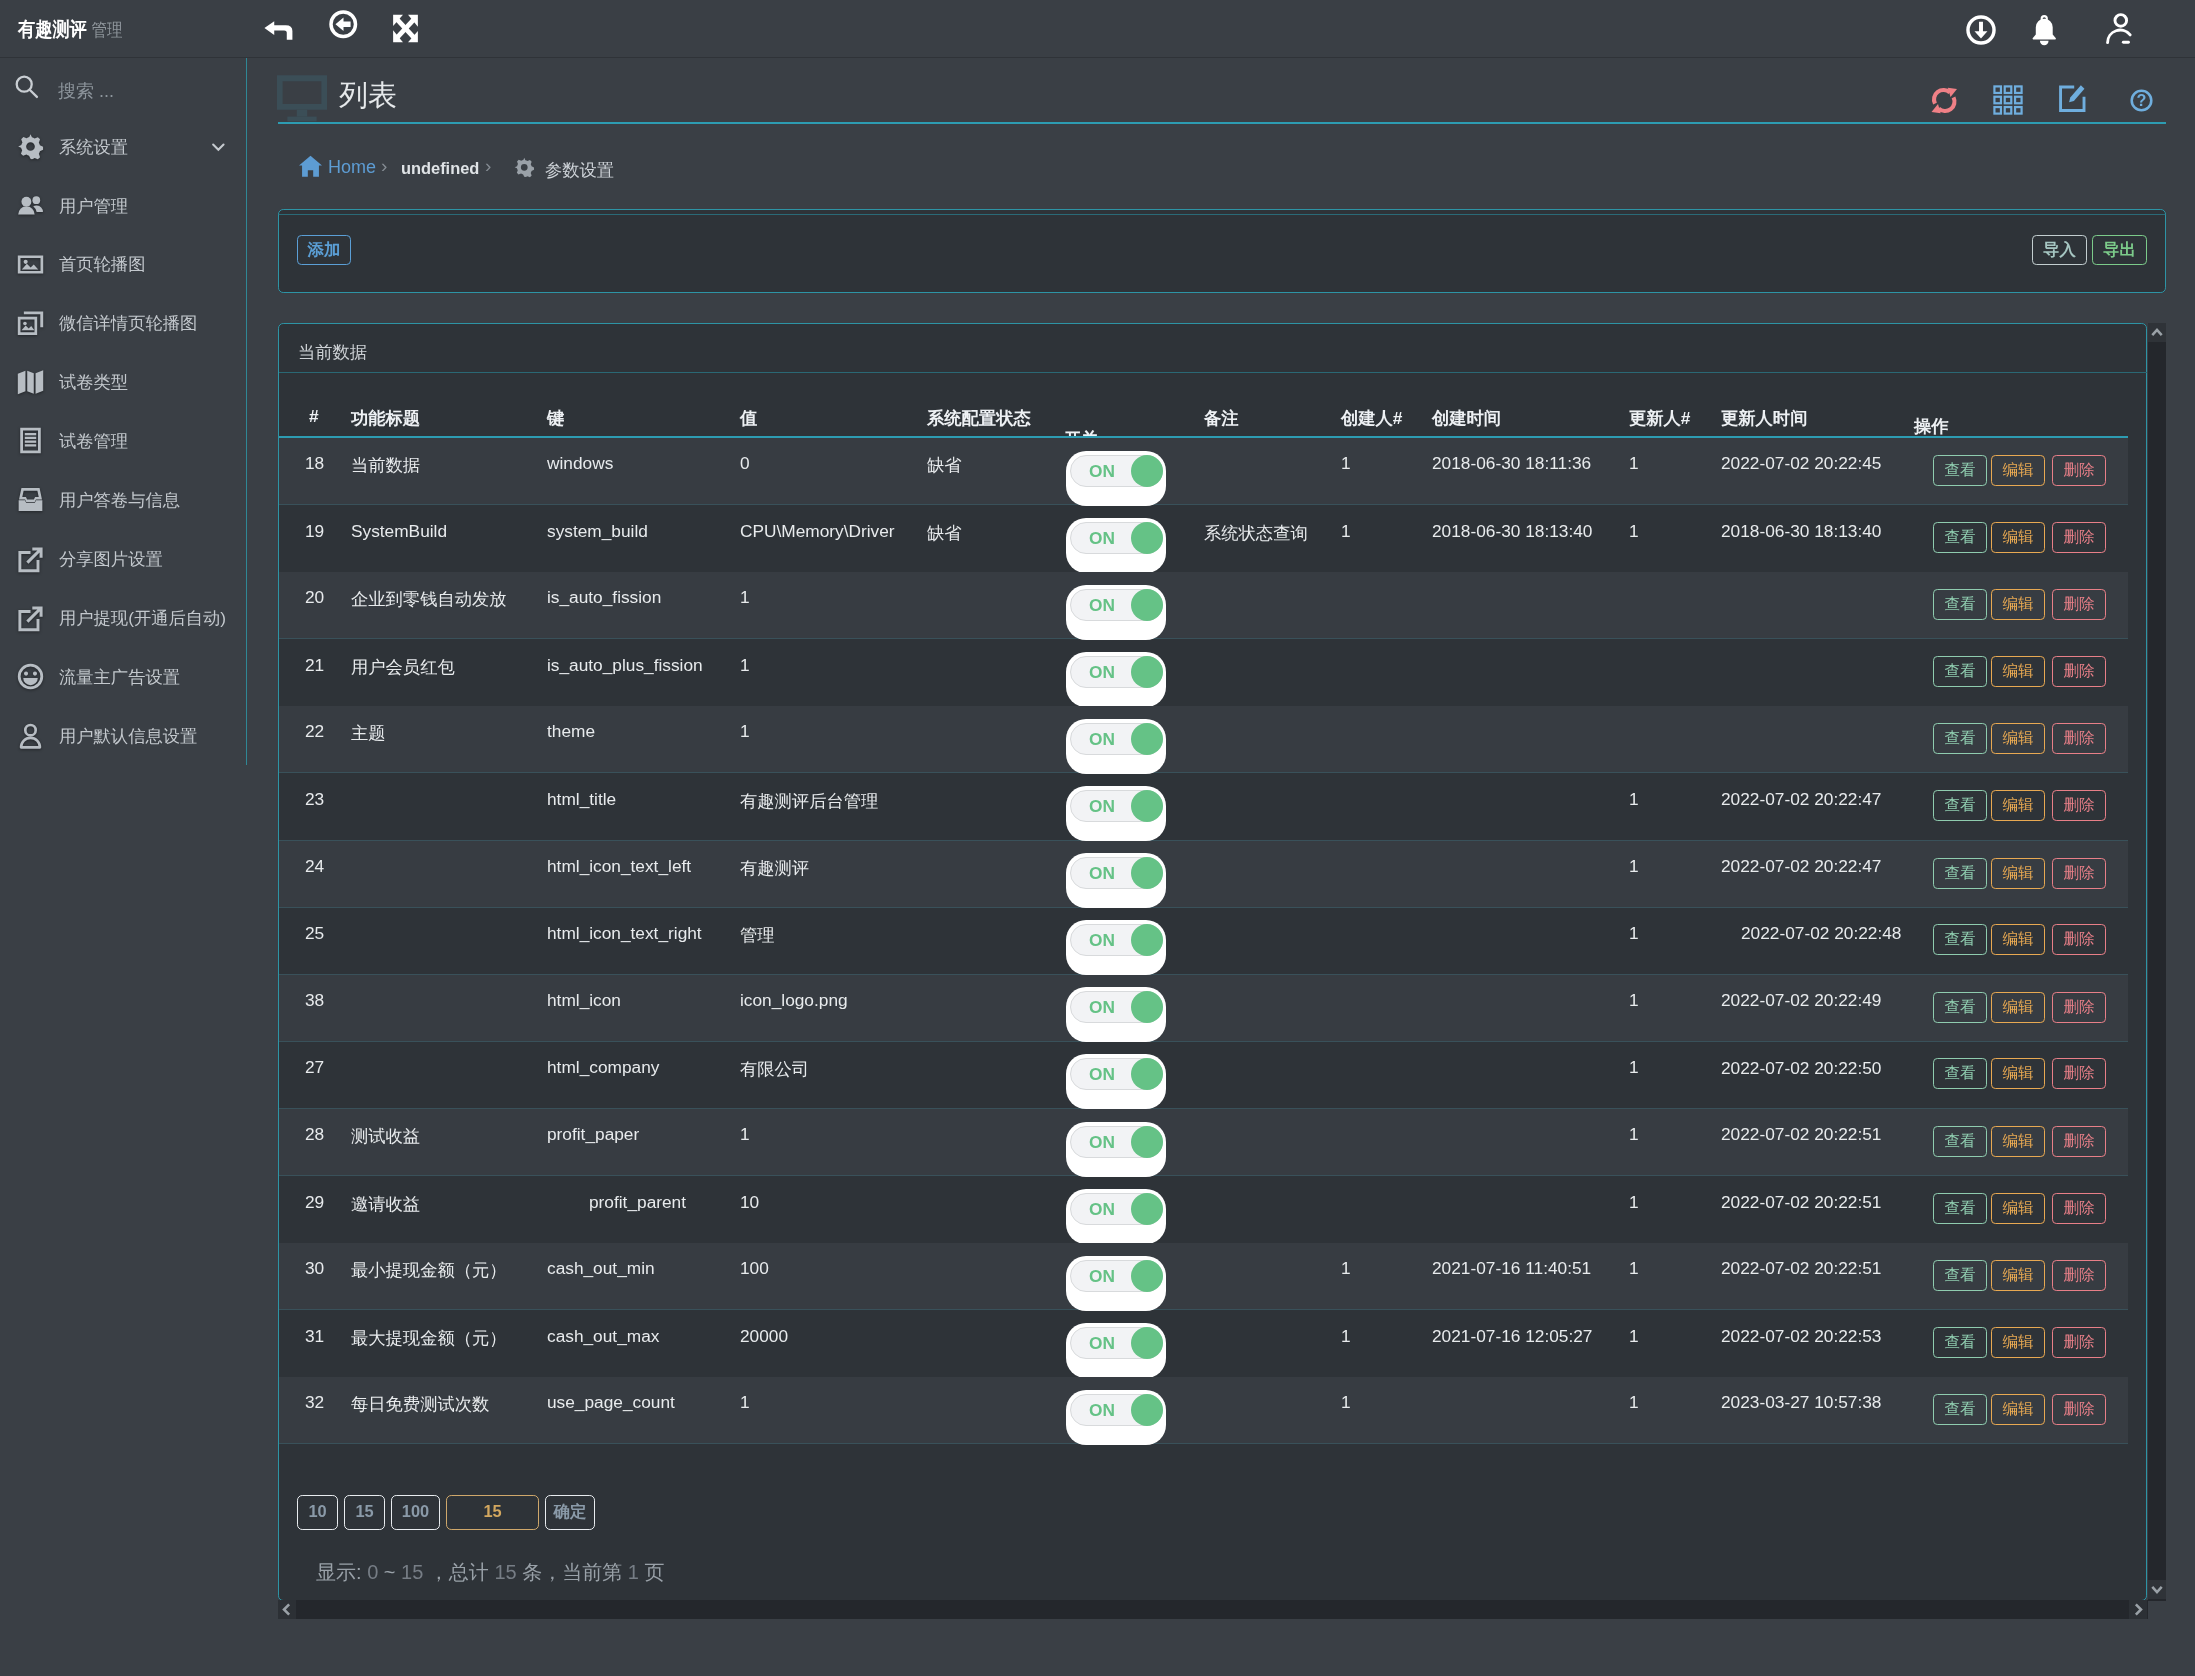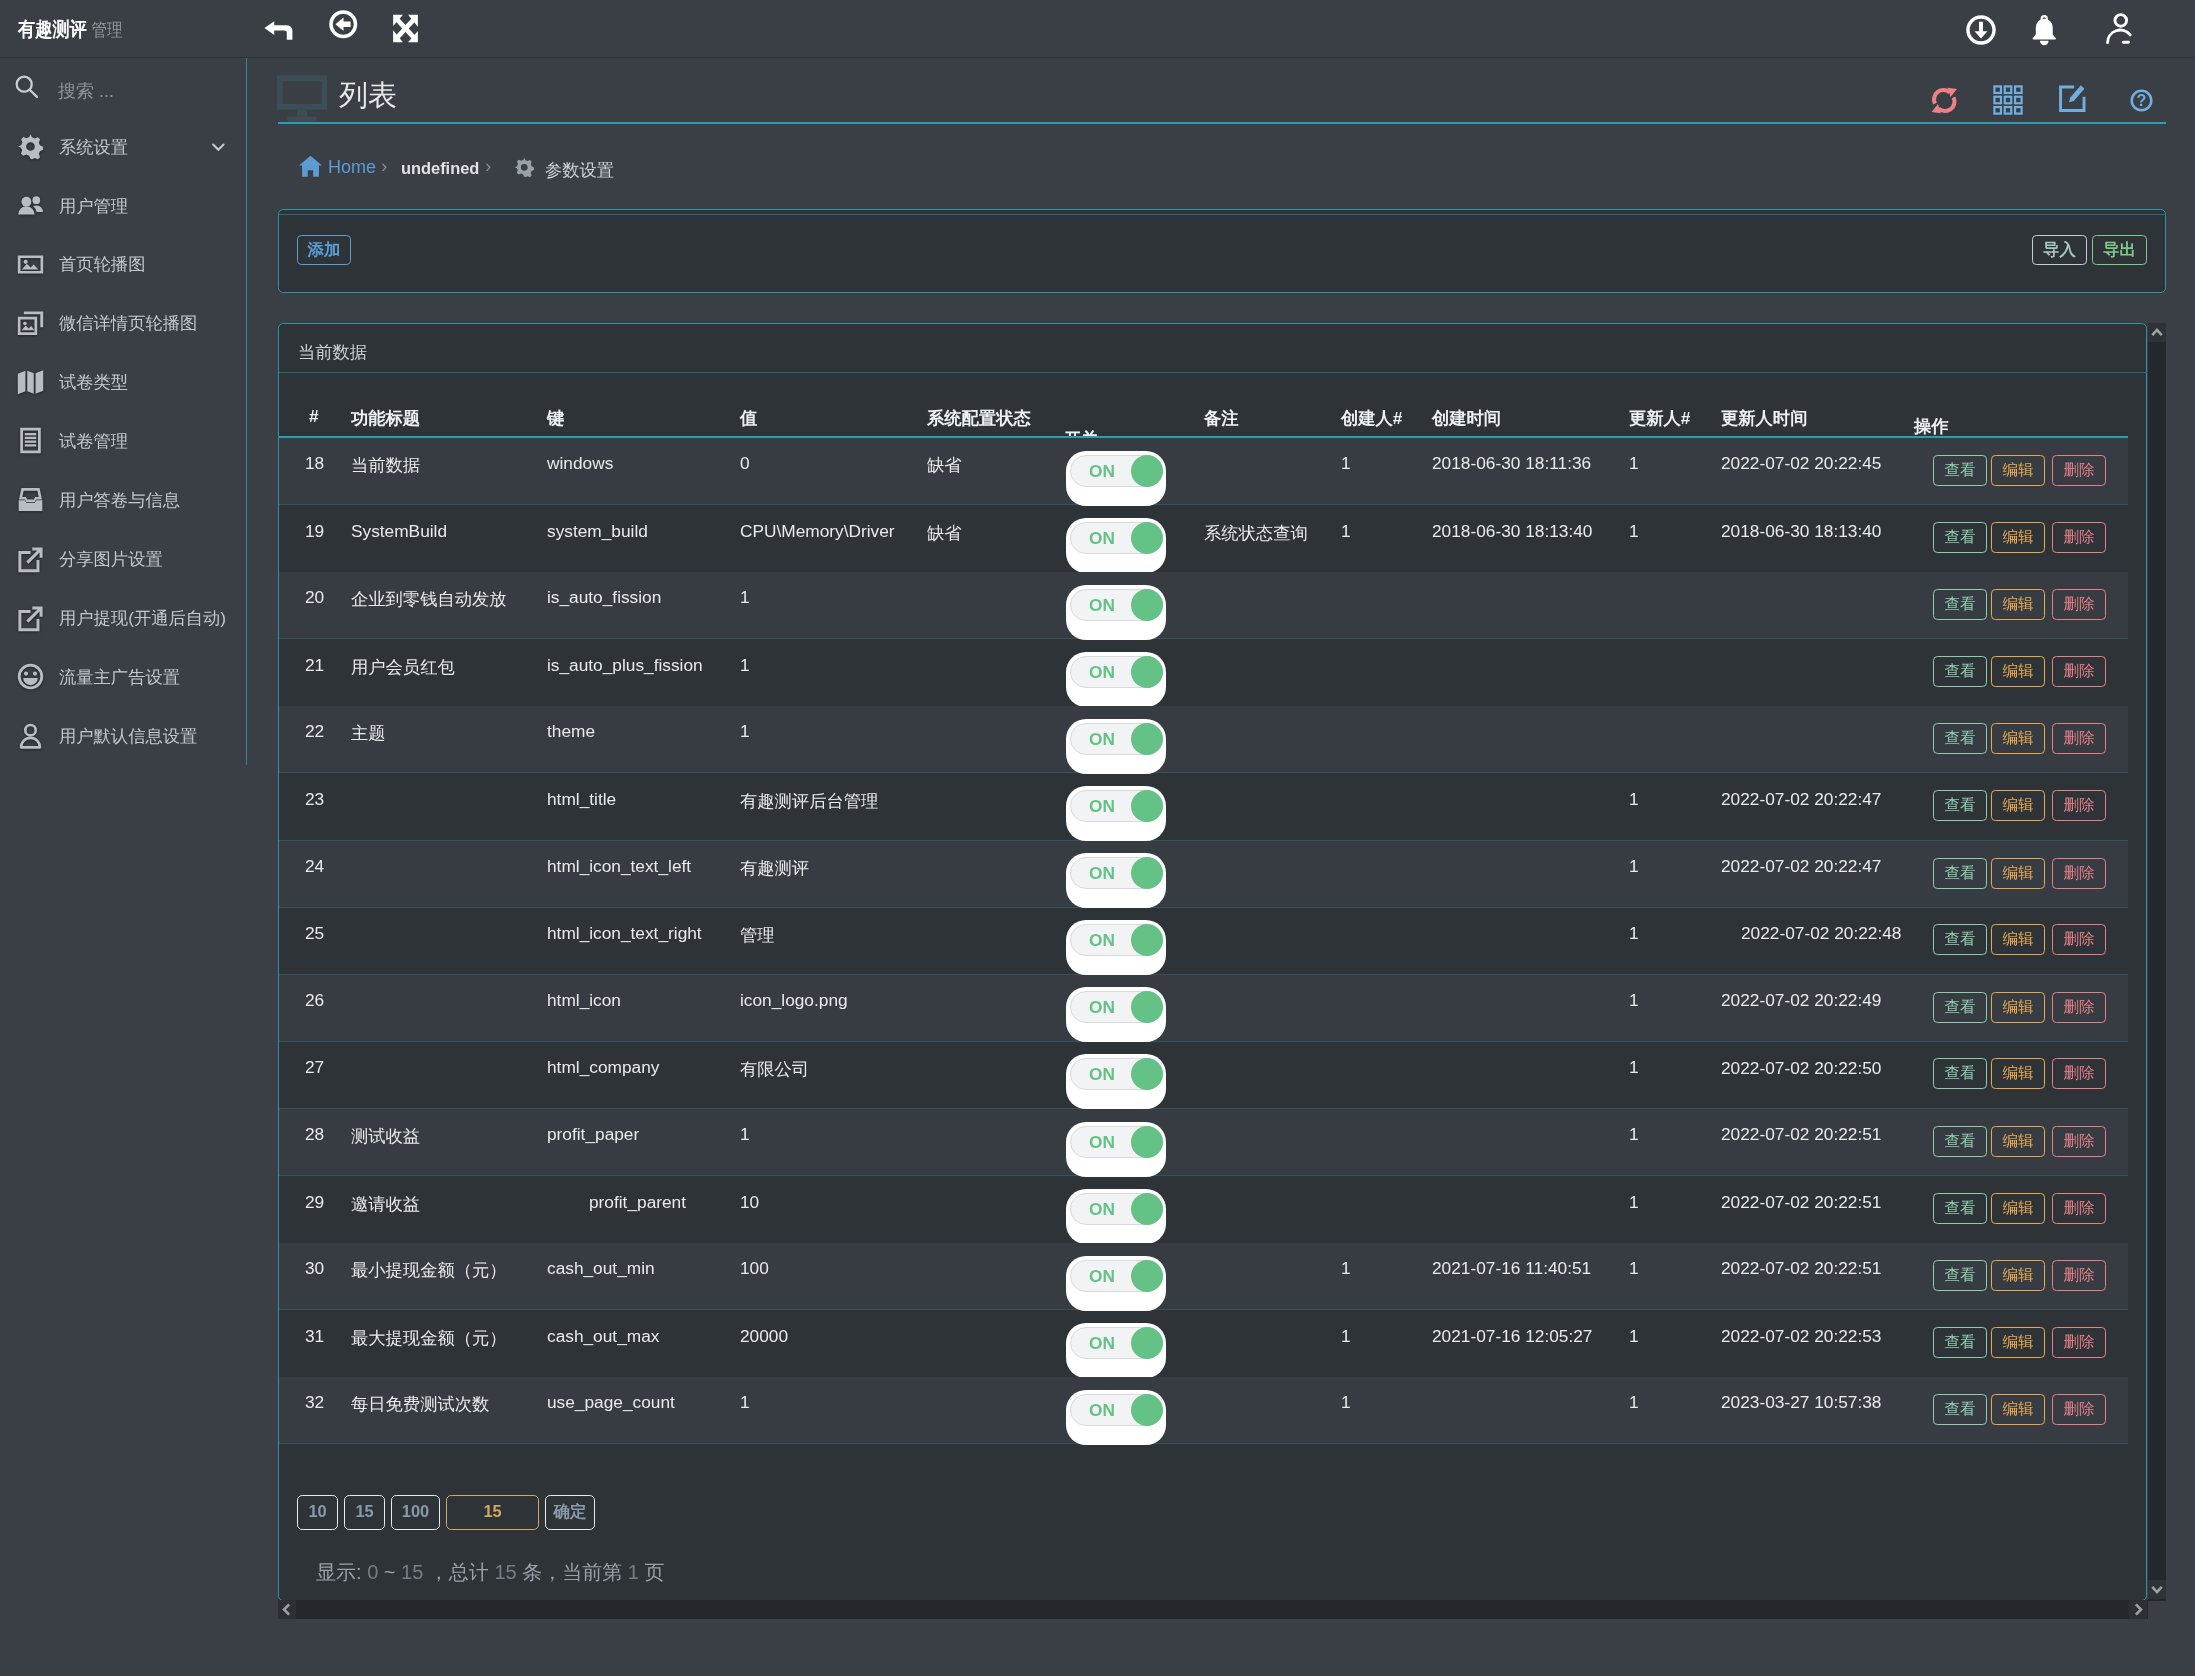--- a/index.html
+++ b/index.html
@@ -318,21 +318,21 @@
 <div class="cell" style="left:1721px; top:923px;margin-left:20px;">2022-07-02 20:22:48</div>
 <div class="tg" style="left:1066px; top:920px;">
     <span class="in"></span>
     <span class="on">ON</span>
     <span class="knob"></span>
   </div>
 <div class="act" style="left:1933px; top:924px; border:1.7px solid #8fccaf; color:#8fccaf;">查看</div>
 <div class="act" style="left:1991px; top:924px; border:1.7px solid #e8a952; color:#e8a952;">编辑</div>
 <div class="act" style="left:2052px; top:924px; border:1.7px solid #e87f88; color:#e87f88;">删除</div>
 <div class="abs" style="left:279px; top:975px; width:1849px; height:67px; background:#373c42; border-bottom:0.9px solid #39515a;"></div>
-<div class="cell" style="left:305px; top:990px;">26</div>
+<div class="cell" style="left:305px; top:990px;">38</div>
 <div class="cell" style="left:547px; top:990px;">html_icon</div>
 <div class="cell" style="left:740px; top:990px;">icon_logo.png</div>
 <div class="cell" style="left:1629px; top:990px;">1</div>
 <div class="cell" style="left:1721px; top:990px;">2022-07-02 20:22:49</div>
 <div class="tg" style="left:1066px; top:987px;">
     <span class="in"></span>
     <span class="on">ON</span>
     <span class="knob"></span>
   </div>
 <div class="act" style="left:1933px; top:992px; border:1.7px solid #8fccaf; color:#8fccaf;">查看</div>

